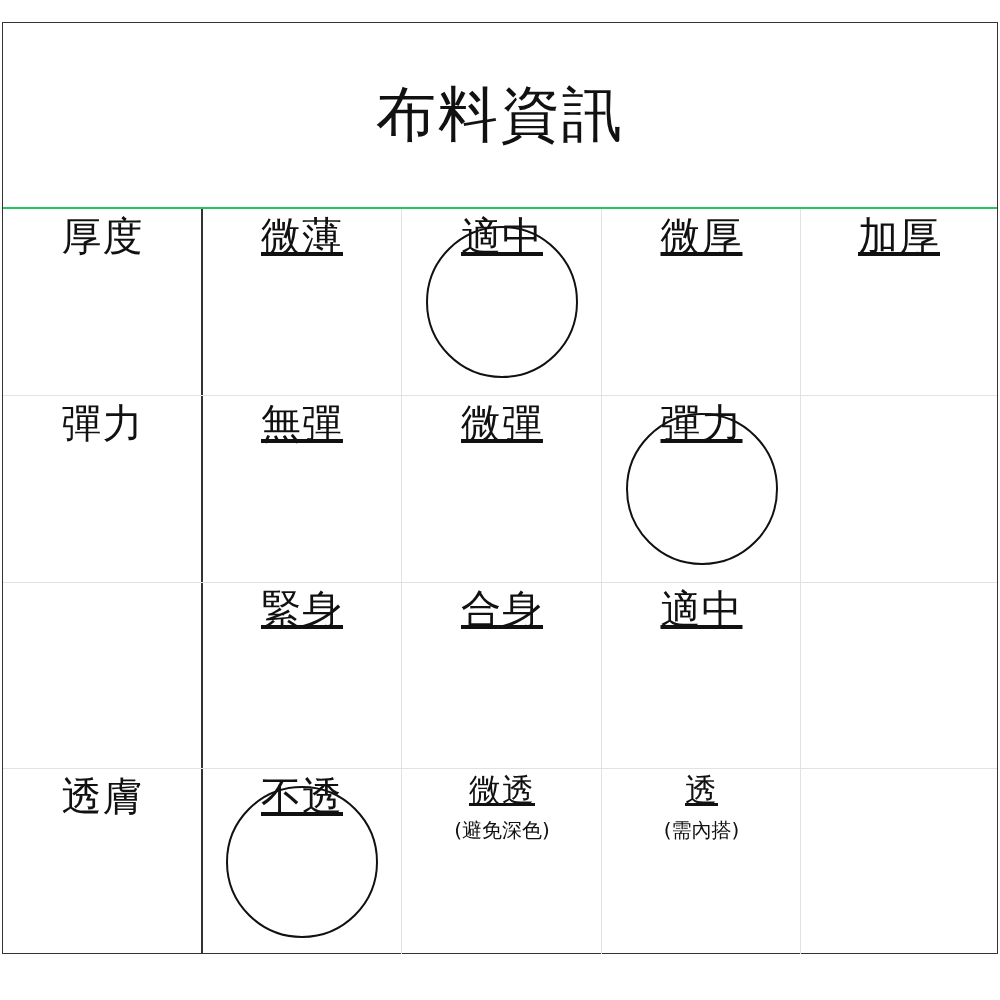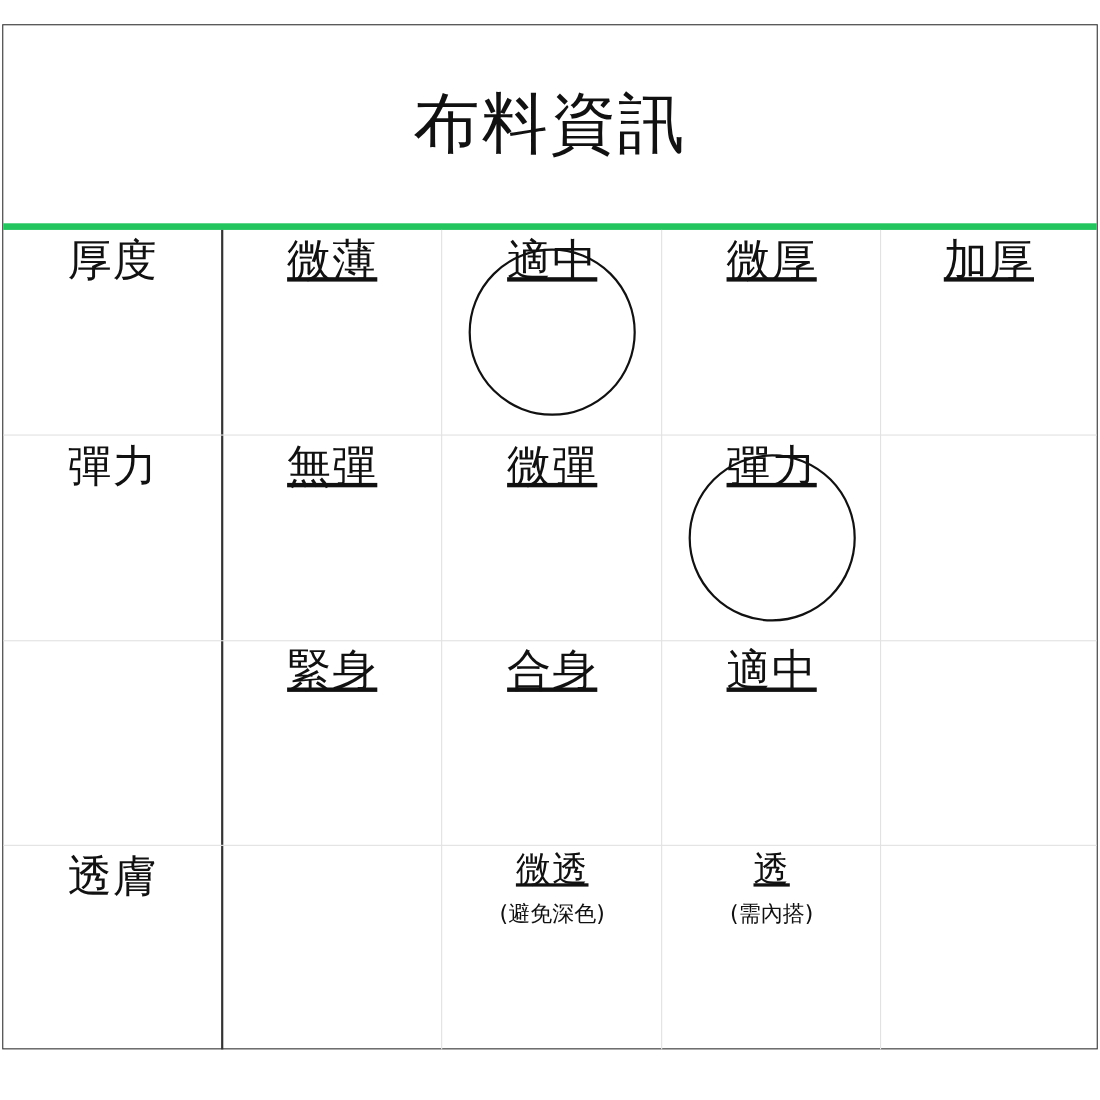--- a/index.html
+++ b/index.html
@@ -20,21 +20,21 @@
       height: 932px;
       border: 1.5px solid #333333;
       box-sizing: border-box;
     }
     .title-box {
       position: absolute;
       left: 0;
       top: 0;
       width: 100%;
       height: 186px;
-      border-bottom: 6px solid #22c55e;
+      border-bottom: 2px solid #22c55e;
       box-sizing: border-box;
       display: flex;
       align-items: center;
       justify-content: center;
     }
     .title-text {
       font-size: 60px;
       font-weight: 400;
       letter-spacing: 2px;
       color: #111111;
@@ -178,20 +178,24 @@
       </div>
       <div class="cell" style="left:599px;width:199px;">
         <span class="opt-text">適中</span>
       </div>
     </div>
 
     <div class="row" style="top:559.5px;">
       <div class="cell" style="left:0;width:199px;">
         <span class="label-text">透膚</span>
       </div>
+      <div class="cell" style="left:199px;width:200px;">
+        <div class="circle"></div>
+        <span class="opt-text">不透</span>
+      </div>
       <div class="cell" style="left:399px;width:200px;">
         <span class="opt-text small">微透</span>
         <span class="sub-text">(避免深色)</span>
       </div>
       <div class="cell" style="left:599px;width:199px;">
         <span class="opt-text small">透</span>
         <span class="sub-text">(需內搭)</span>
       </div>
       <div class="cell" style="left:798px;width:196px;">
         <span class="opt-text"></span>

